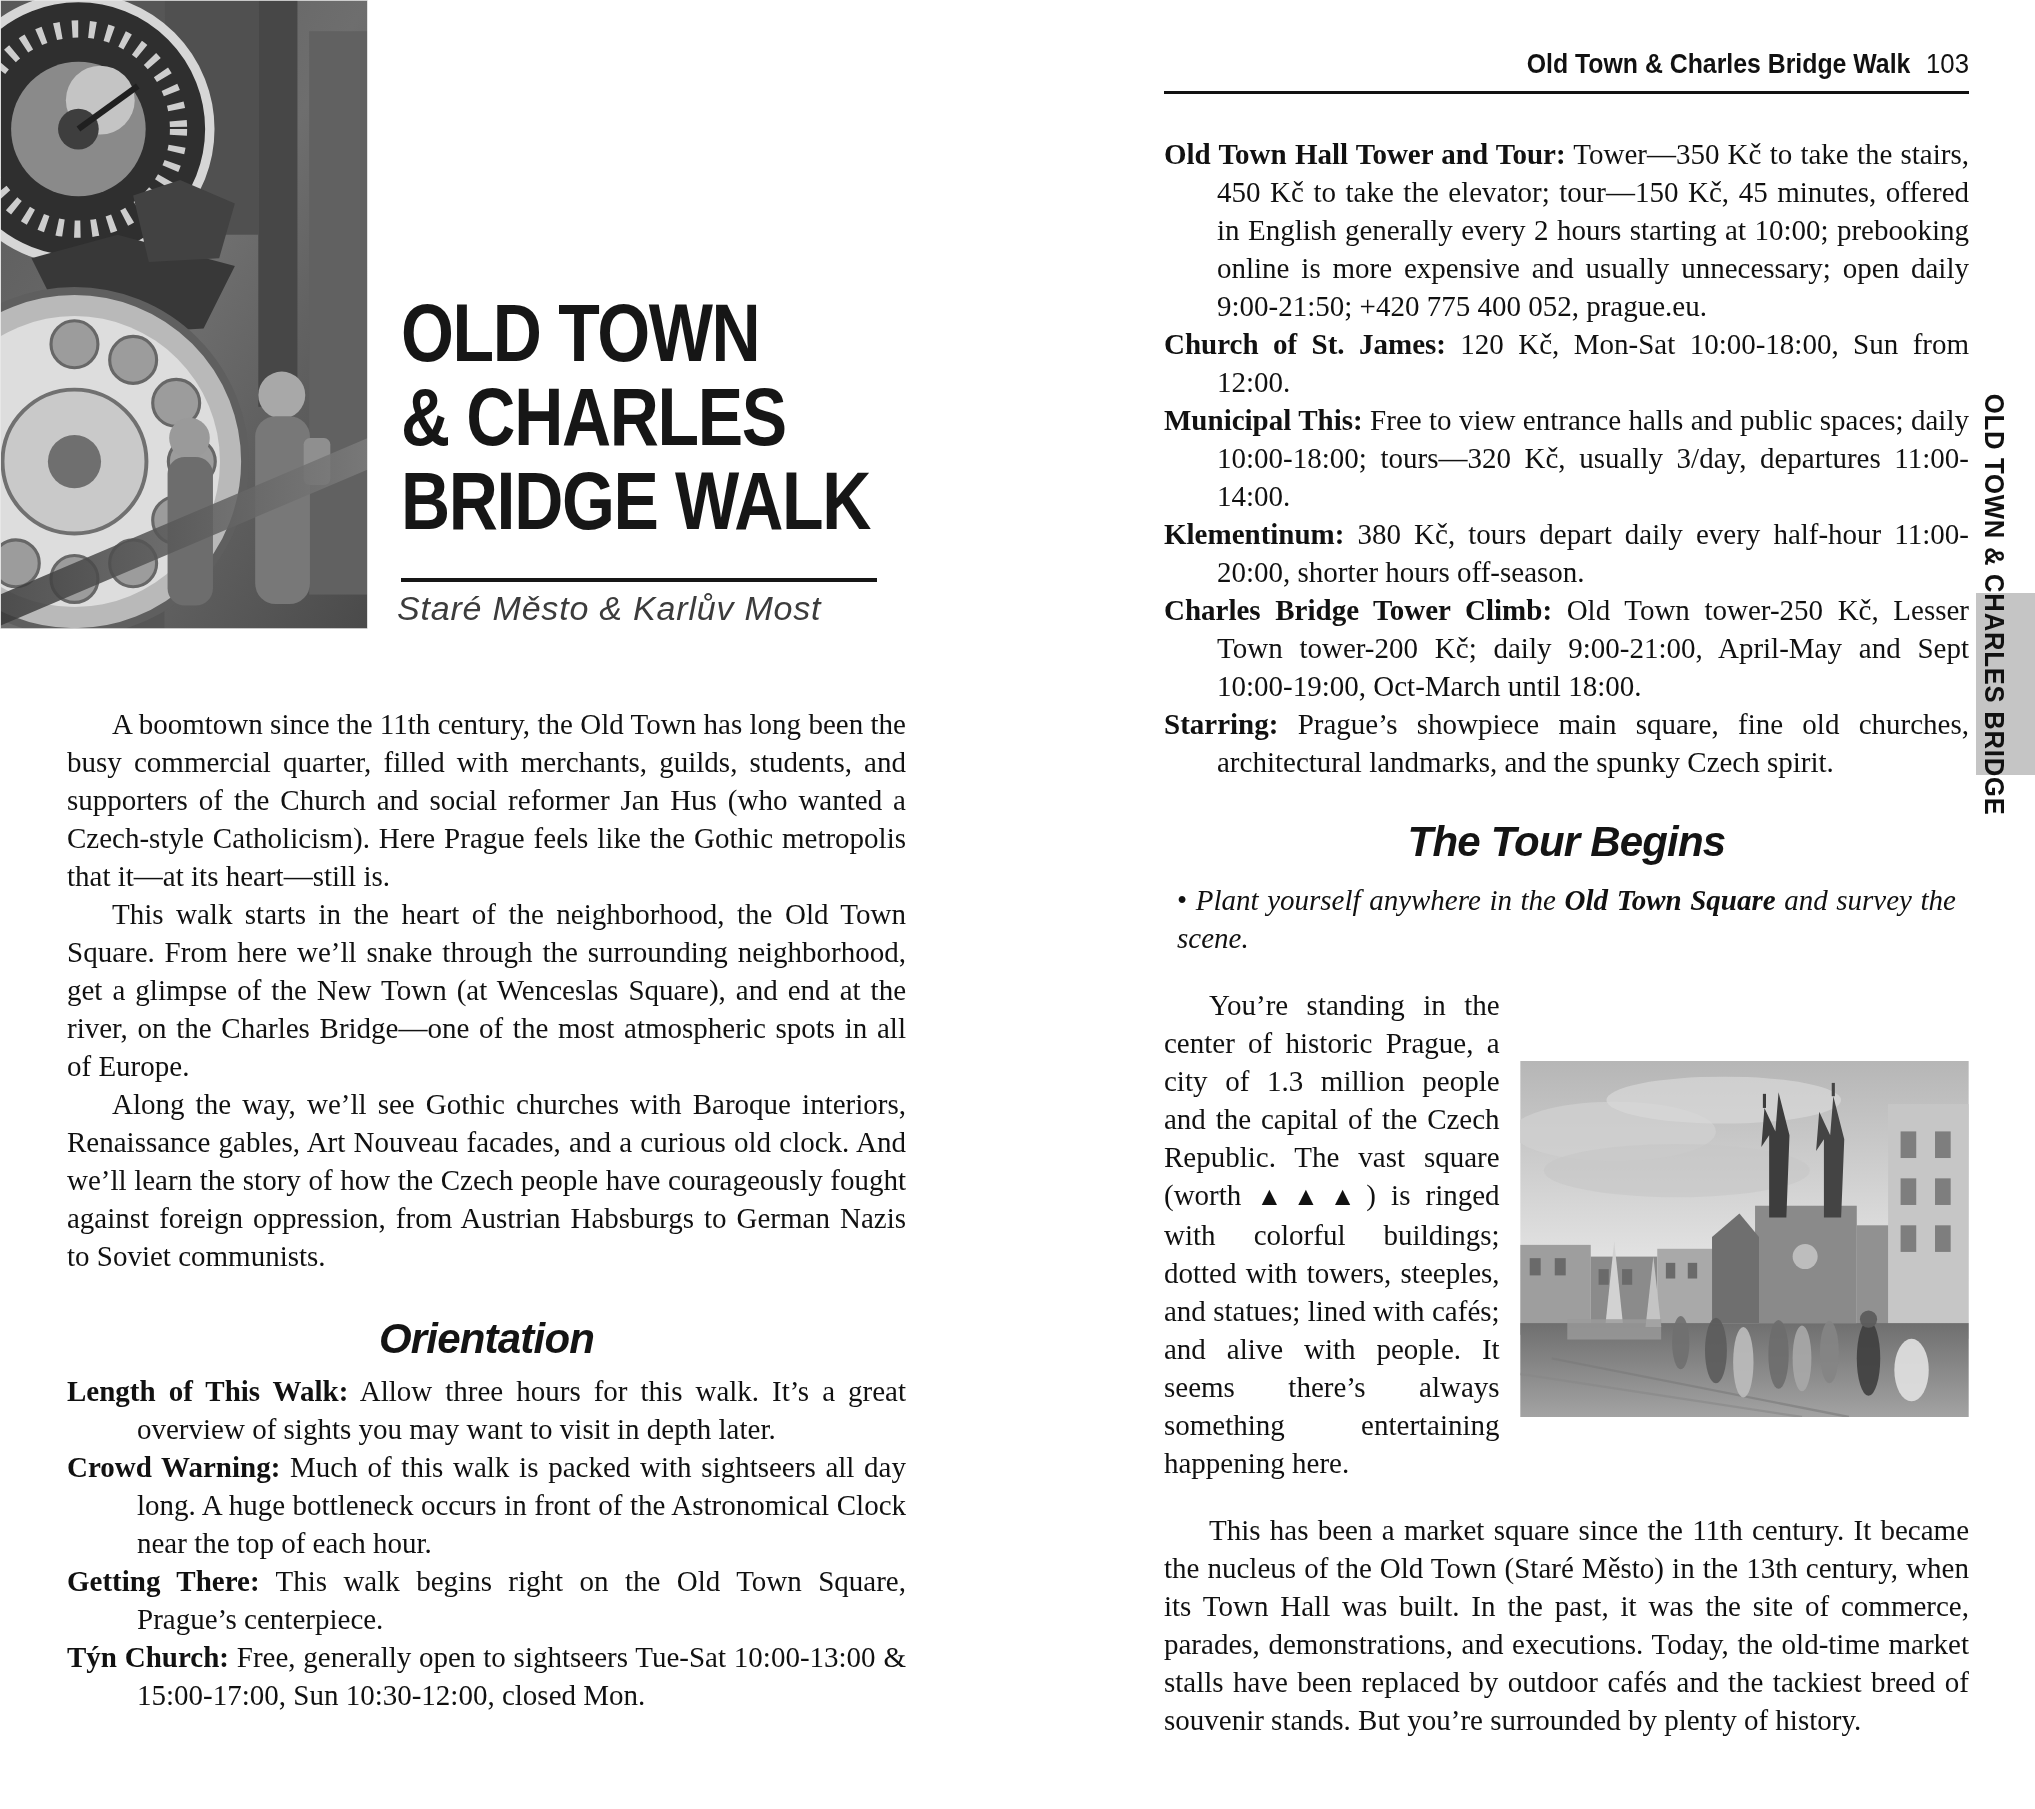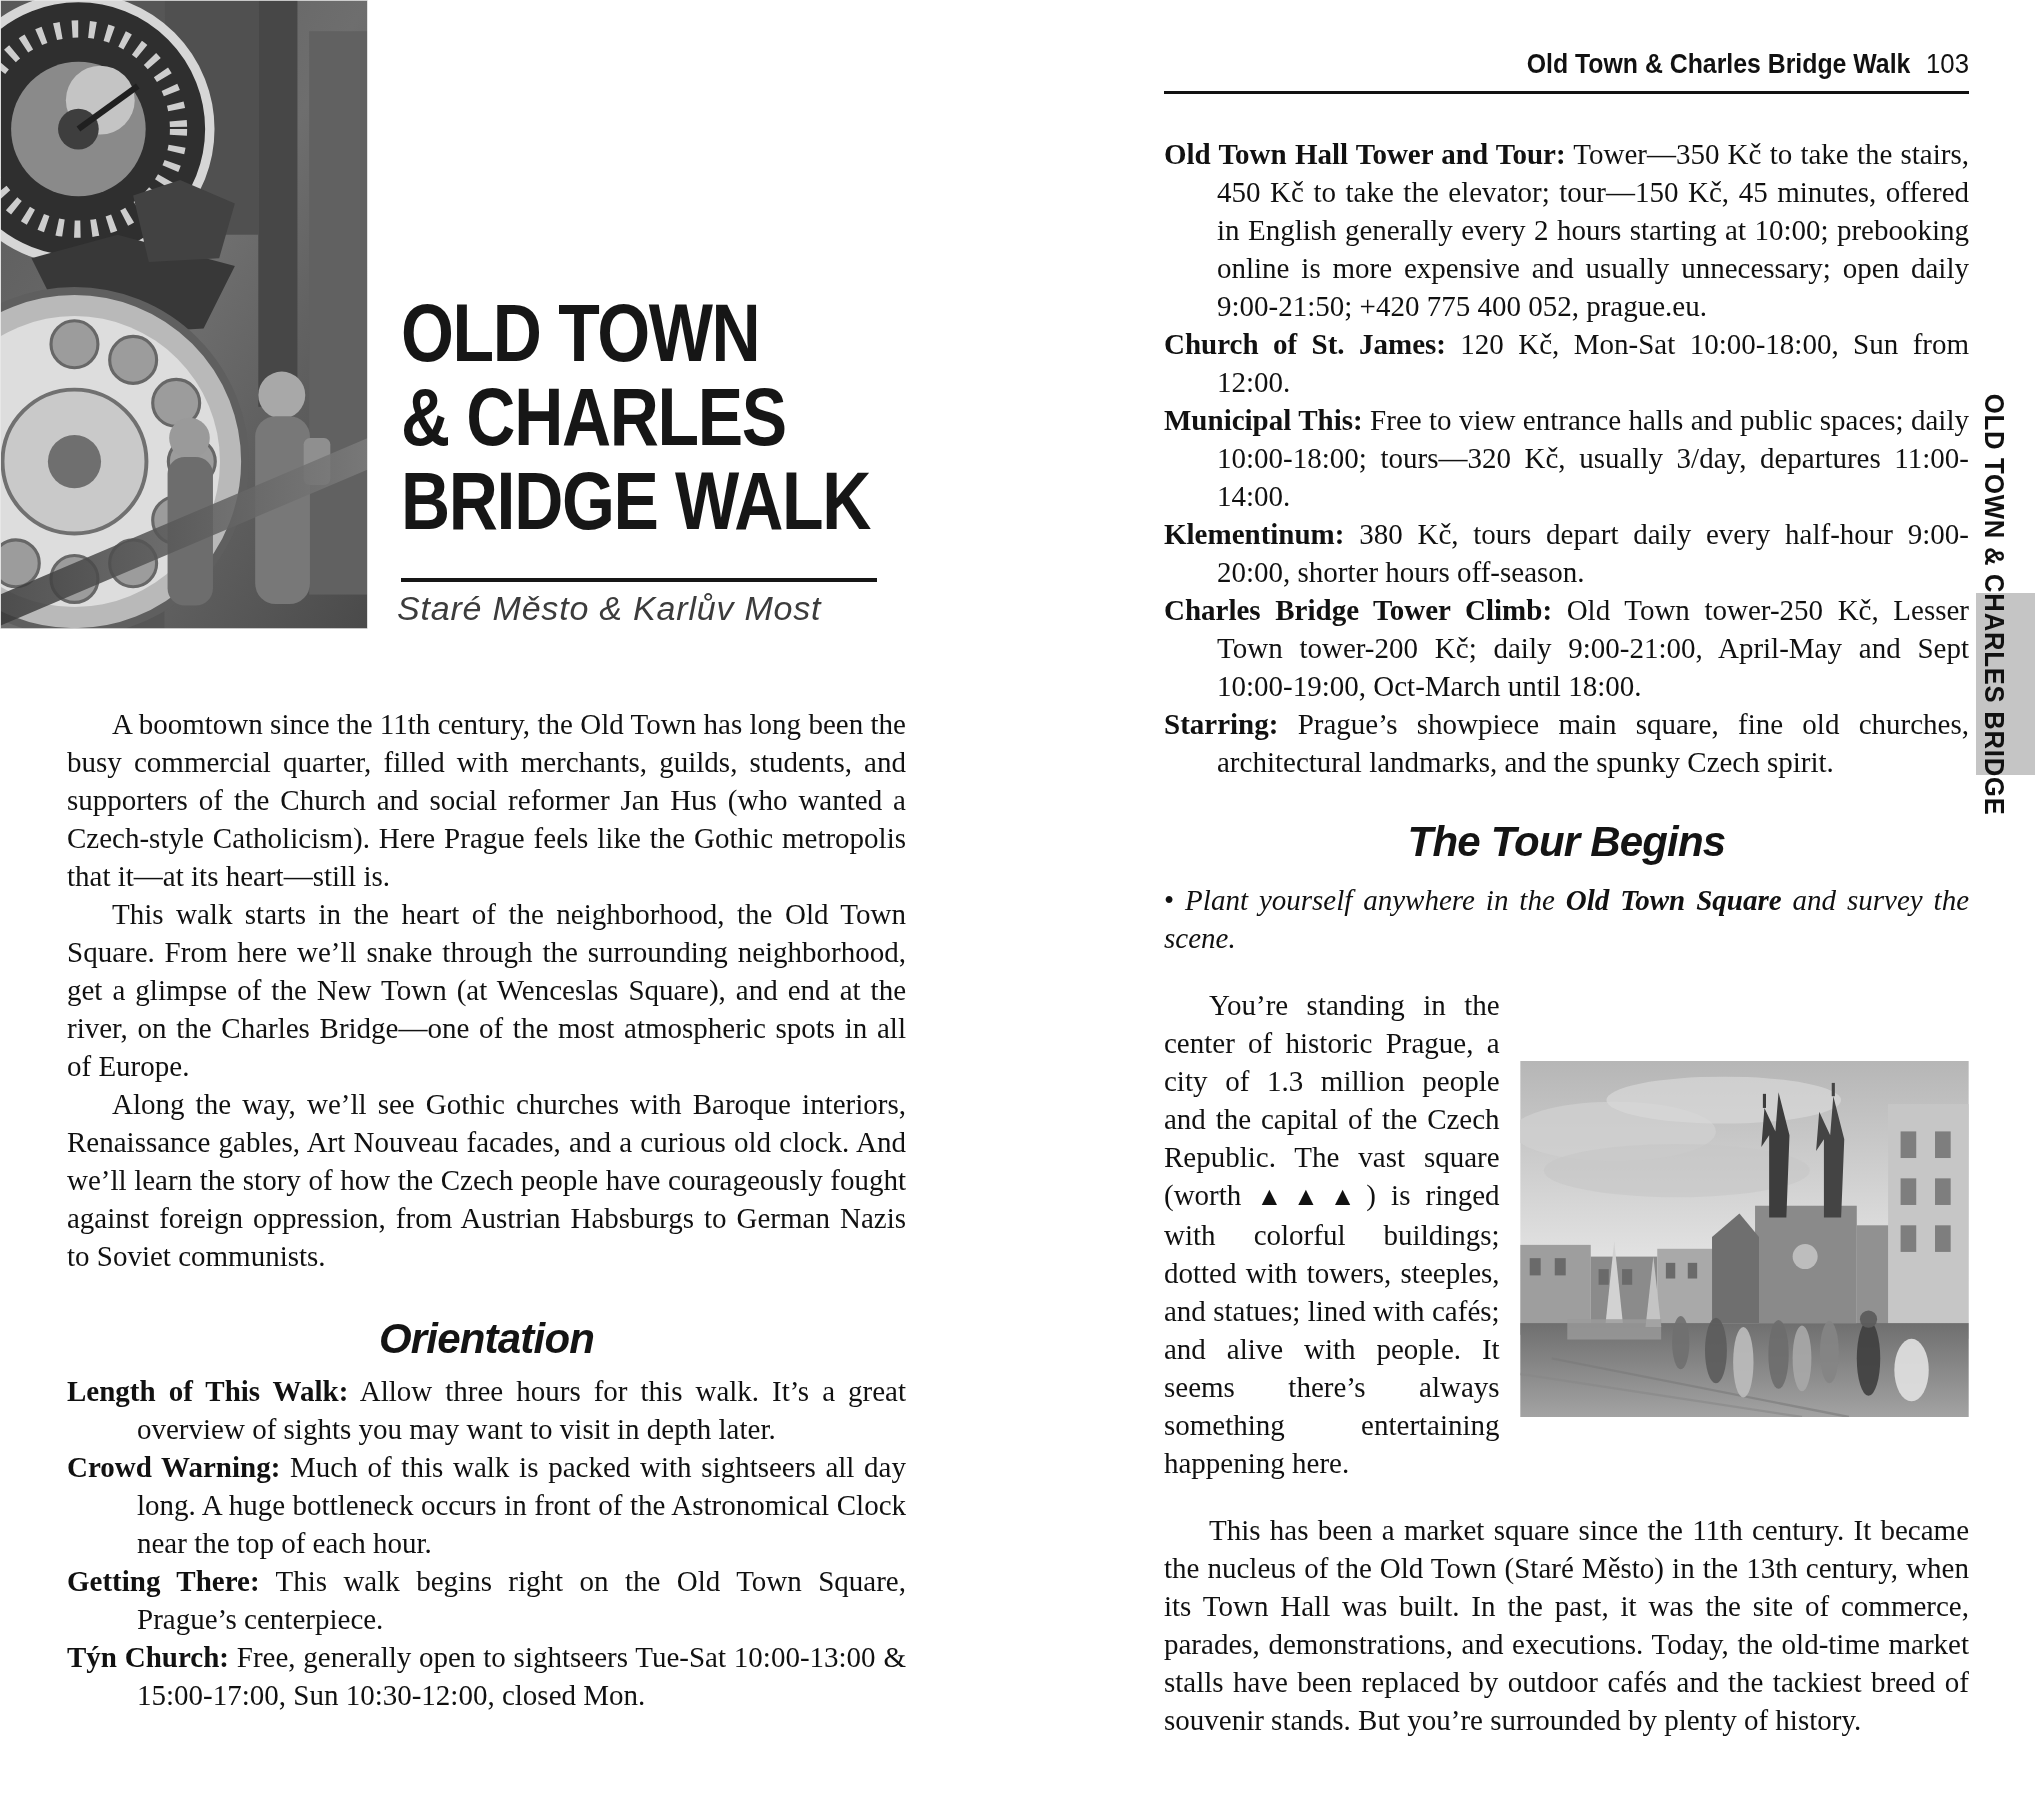--- a/index.html
+++ b/index.html
@@ -27,21 +27,21 @@
   .i{font-style:italic;}
   
   #right-col{left:1164px;top:45px;width:805px;font-size:29px;line-height:38px;text-align:justify;}
   #page-header{display:flex;justify-content:flex-end;align-items:baseline;
        font-family:"Liberation Sans",sans-serif;transform:scaleX(.92);transform-origin:100% 50%;}
   #page-header .ttl{font-weight:700;font-size:27px;letter-spacing:0;color:#111;}
   #page-header .num{font-weight:400;font-size:28px;margin-left:17px;color:#111;}
   #header-rule{height:3.1px;background:#111;margin-top:7.8px;}
   #listings{margin-top:41px;}
   #tour-heading{margin:42px 0 20.4px 0;}
-  .bullet-line{margin:0;text-align:justify;}
+  .bullet-line{margin:13px;text-align:justify;}
   #square-photo{float:right;width:449px;height:356px;margin:75px 0 14px 20.4px;}
   #tour-body{margin:0;}
   .tri{font-size:26px;letter-spacing:3.1px;}
   
   #tab-block{left:1976px;top:593px;width:59px;height:182px;background:#c5c5c5;}
   #tab-text{left:2009px;top:323px;width:593px;font-family:"Liberation Sans",sans-serif;
        font-weight:700;font-size:27px;letter-spacing:0.8px;color:#111;text-align:center;
        transform:rotate(90deg) scaleX(.95);transform-origin:0 0;white-space:nowrap;}
 </style>
 </head>
@@ -130,21 +130,21 @@
     <div id="page-header">
       <span class="ttl">Old Town &amp; Charles Bridge Walk</span>
       <span class="num">103</span>
     </div>
     <div id="header-rule"></div>
 
     <div id="listings">
       <p class="hang2"><span class="b">Old Town Hall Tower and Tour:</span><span> Tower—350 Kč to take the stairs, 450 Kč to take the elevator; tour—150 Kč, 45 minutes, offered in English generally every 2 hours starting at 10:00; prebooking online is more expensive and usually unnecessary; open daily 9:00-21:50; +420 775 400 052, prague.eu.</span></p>
       <p class="hang2"><span class="b">Church of St. James:</span><span> 120 Kč, Mon-Sat 10:00-18:00, Sun from 12:00.</span></p>
       <p class="hang2"><span class="b">Municipal This:</span><span> Free to view entrance halls and public spaces; daily 10:00-18:00; tours—320 Kč, usually 3/day, departures 11:00-14:00.</span></p>
-      <p class="hang2"><span class="b">Klementinum:</span><span> 380 Kč, tours depart daily every half-hour 9:00-20:00, shorter hours off-season.</span></p>
+      <p class="hang2"><span class="b">Klementinum:</span><span> 380 Kč, tours depart daily every half-hour 11:00-20:00, shorter hours off-season.</span></p>
       <p class="hang2"><span class="b">Charles Bridge Tower Climb:</span><span> Old Town tower-250 Kč, Lesser Town tower-200 Kč; daily 9:00-21:00, April-May and Sept 10:00-19:00, Oct-March until 18:00.</span></p>
       <p class="hang2"><span class="b">Starring:</span><span> Prague’s showpiece main square, fine old churches, architectural landmarks, and the spunky Czech spirit.</span></p>
     </div>
 
     <div id="tour-heading" class="h-center">The Tour Begins</div>
 
     <p class="bullet-line"><span>•</span><span> </span><span class="i">Plant yourself anywhere in the </span><span class="bi">Old Town Square</span><span class="i"> and survey the scene.</span></p>
 
     <div id="tour-body">
       <svg id="square-photo" viewBox="0 0 573 455" xmlns="http://www.w3.org/2000/svg" aria-hidden="true">

